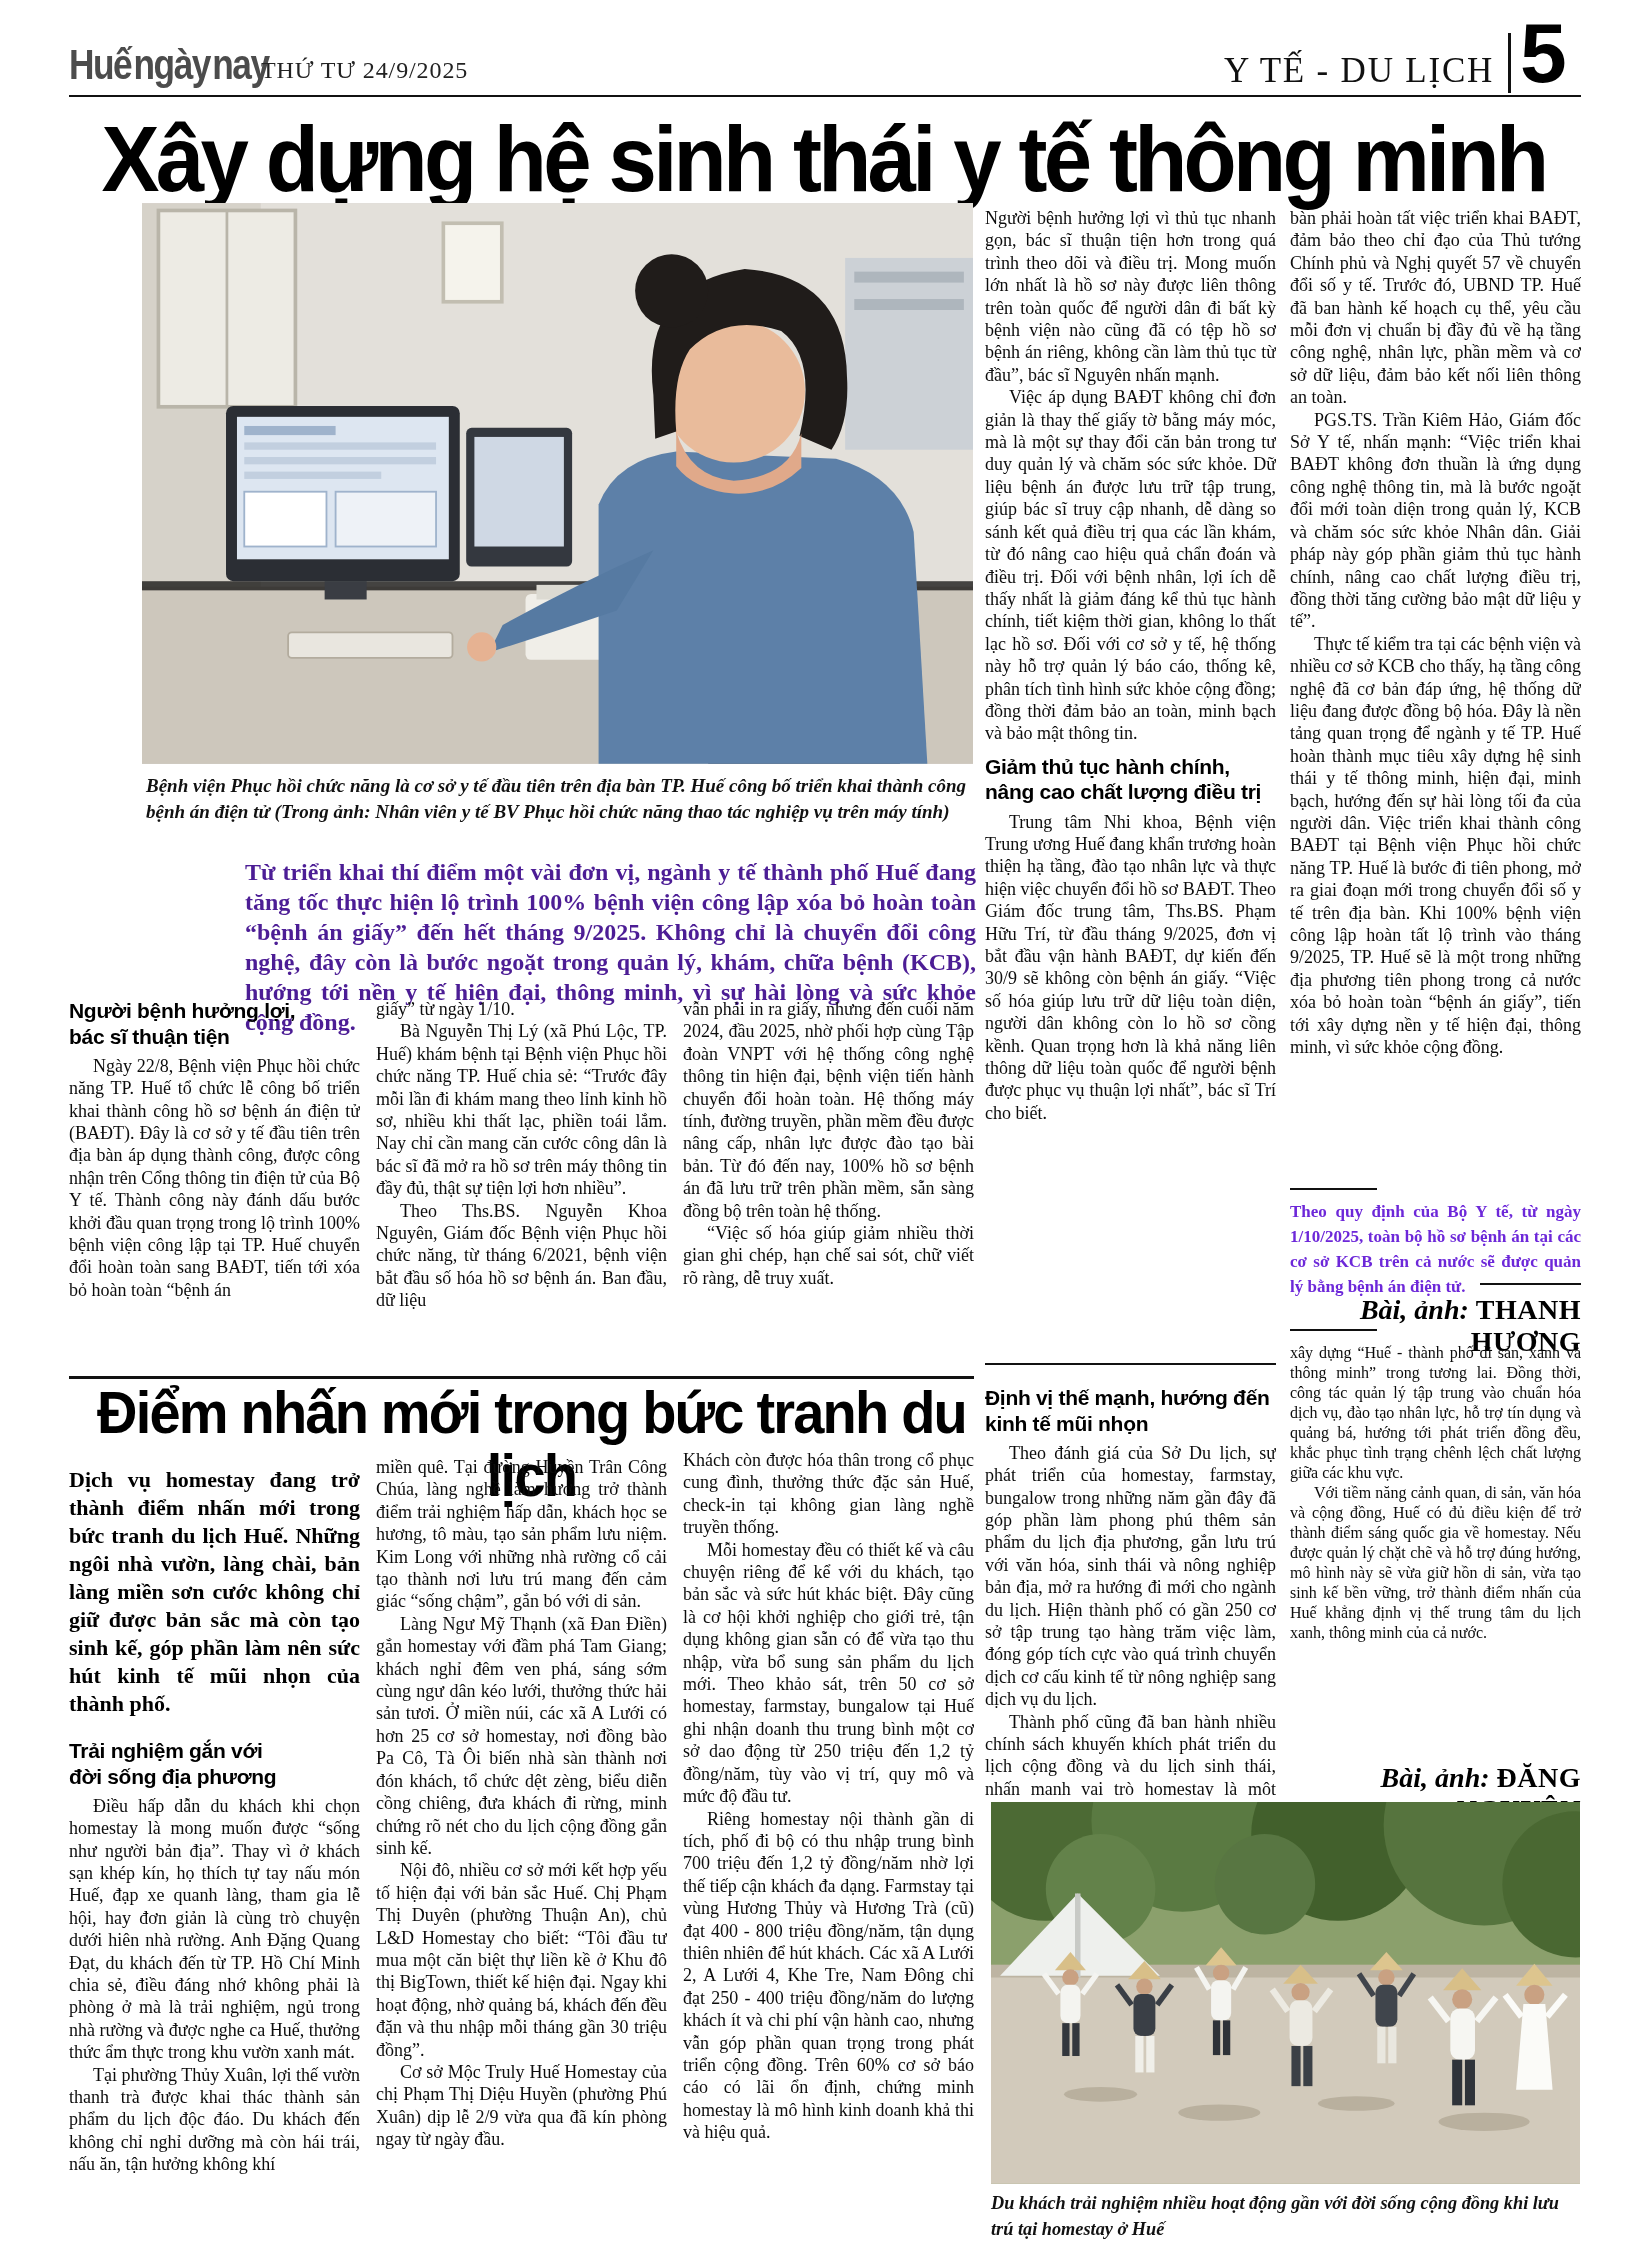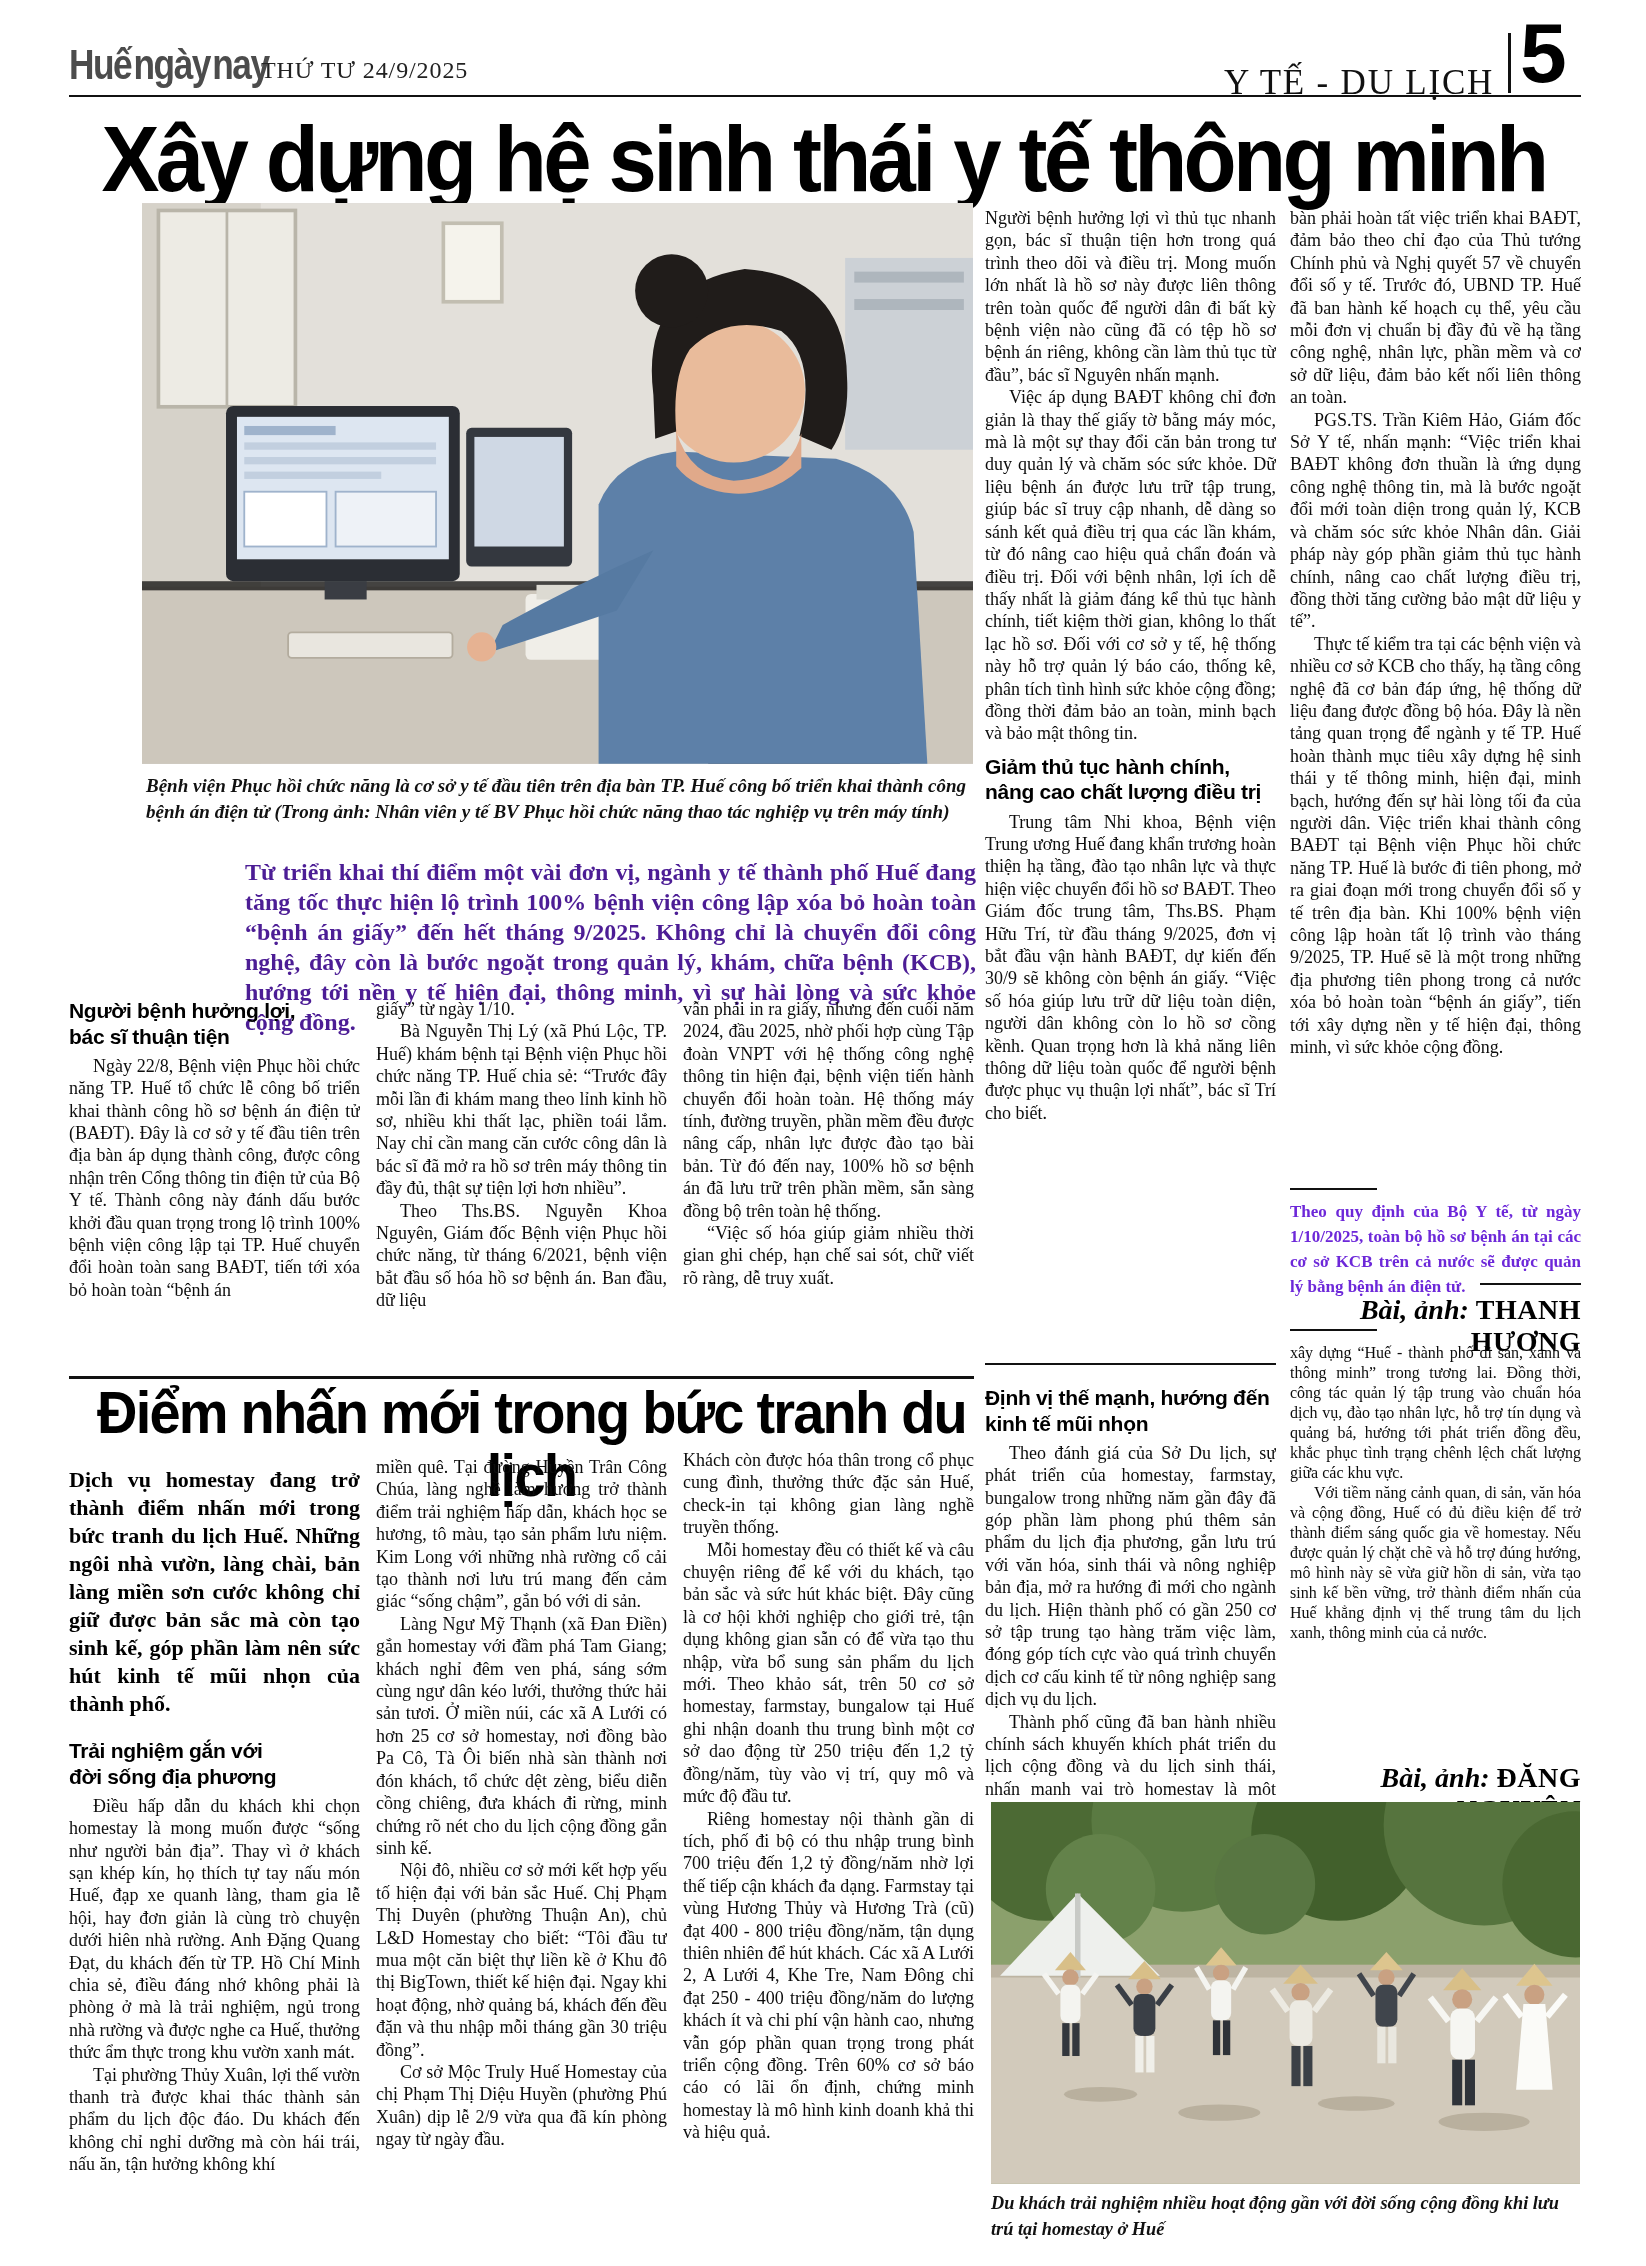--- a/index.html
+++ b/index.html
@@ -3,21 +3,21 @@
 <meta charset="utf-8">
 <style>
   html,body{margin:0;padding:0;background:#f2f2f0;}
   .page{position:relative;width:1647px;height:2267px;background:#ffffff;margin:0 auto;
         font-family:"Liberation Serif",serif;color:#111;overflow:hidden;}
   .abs{position:absolute;}
   
   .masthead{font-family:"Liberation Sans",sans-serif;font-weight:bold;color:#4c4c4c;
             font-size:43px;letter-spacing:-1.8px;word-spacing:-7.3px;transform:scaleX(.82);transform-origin:left center;}
   .date{font-size:24px;letter-spacing:0.9px;color:#222;}
-  .section-title{font-size:35px;letter-spacing:1.8px;color:#111;margin-top:12px;}
+  .section-title{font-size:35px;letter-spacing:1.8px;color:#111;}
   .pagenum{font-family:"Liberation Sans",sans-serif;font-weight:bold;font-size:84px;line-height:84px;color:#000;}
   .vrule{background:#111;}
   .hrule{background:#111;}
   
   .headline1{width:1489px;text-align:center;font-family:"Liberation Sans",sans-serif;font-weight:bold;
              font-size:87px;line-height:91px;letter-spacing:-3.7px;color:#000;transform:scaleY(1.06);transform-origin:center top;}
   .headline2{width:905px;text-align:center;font-family:"Liberation Sans",sans-serif;font-weight:bold;
              font-size:56px;line-height:60px;letter-spacing:-1.8px;color:#000;transform:scaleY(1.05);transform-origin:center top;}
   
   .col{width:291px;overflow:hidden;text-align:justify;font-size:18px;line-height:22.4px;color:#0c0c0c;}

